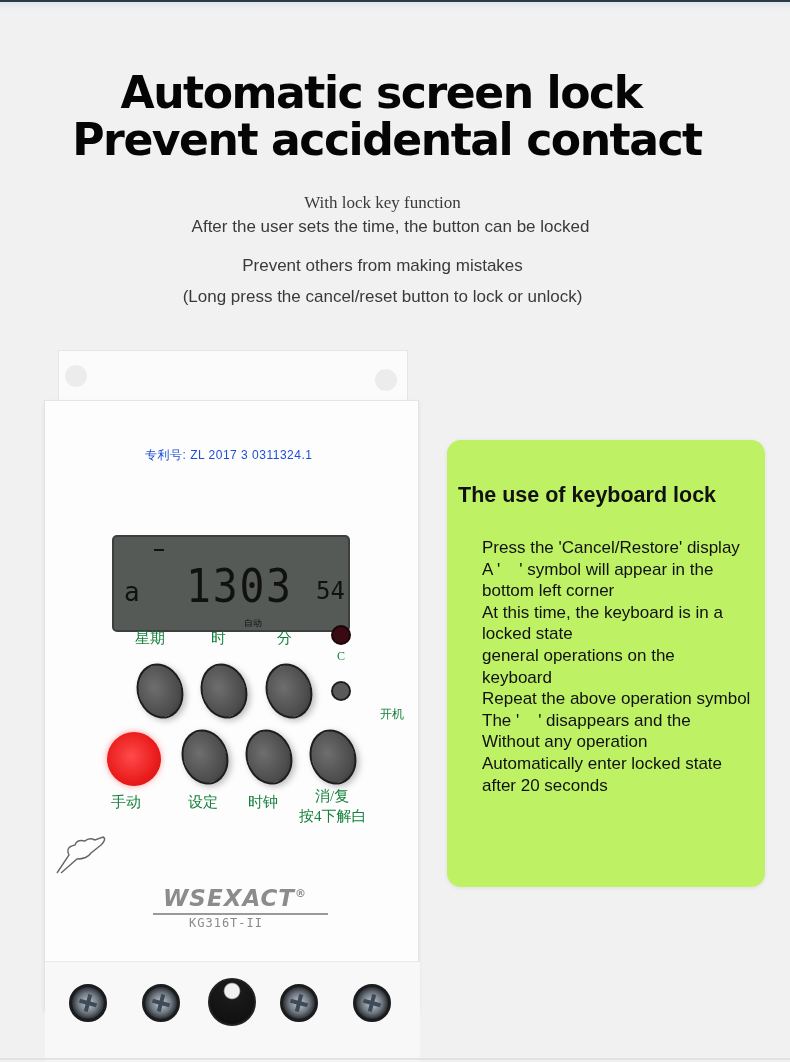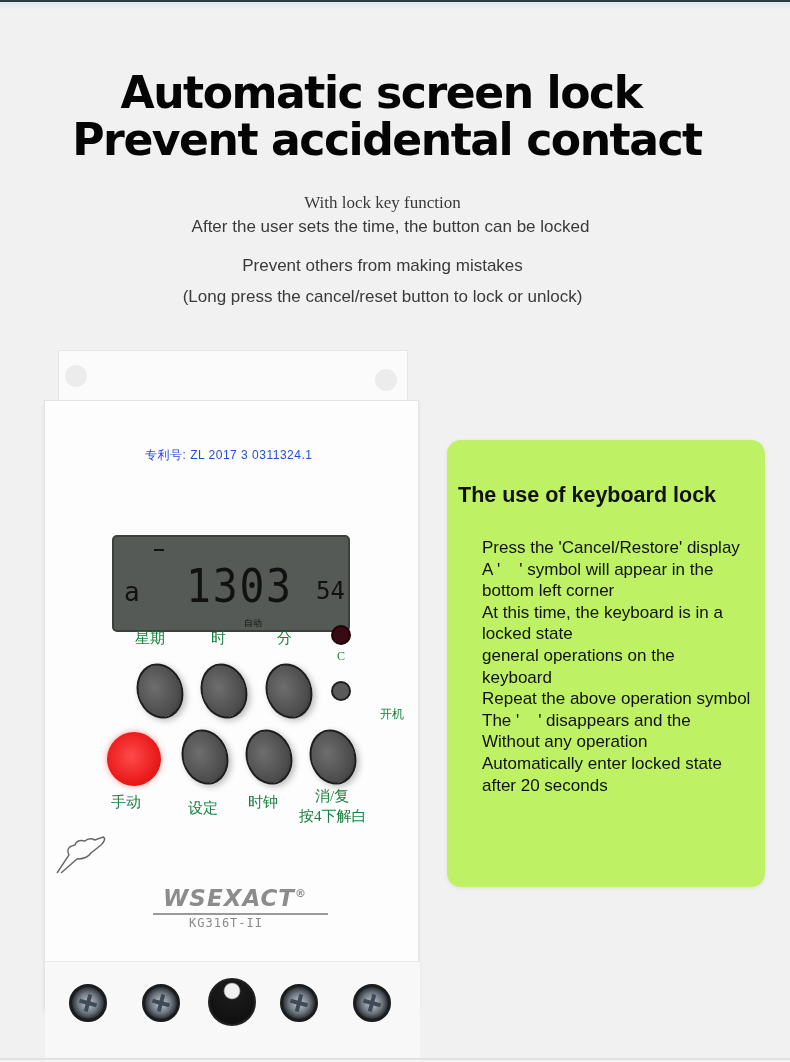--- a/index.html
+++ b/index.html
@@ -196,21 +196,21 @@
     <div class="btn-oval" style="left:137px; top:328px;"></div>
     <div class="btn-oval" style="left:201px; top:328px;"></div>
     <div class="btn-oval" style="left:265px; top:328px;"></div>
 
     <div class="hand-icon">
       <svg width="52" height="42" viewBox="0 0 52 42">
         <path d="M2 40 L14 22 Q10 14 20 12 Q22 6 30 8 Q34 4 40 7 L48 4 Q52 6 46 12 L36 20 Q32 26 22 26 L6 40" fill="none" stroke="#666" stroke-width="1.4"></path>
       </svg>
     </div>
     <div class="btn-label" style="left:66px; top:392px;">手动</div>
-    <div class="btn-label" style="left:143px; top:392px;margin-top:6px;">设定</div>
+    <div class="btn-label" style="left:143px; top:392px;">设定</div>
     <div class="btn-label" style="left:203px; top:392px;">时钟</div>
     <div class="btn-label" style="left:270px; top:386px;">消/复</div>
     <div class="btn-label" style="left:254px; top:406px;">按4下解白</div>
 
     <div class="brand"><span>WSEXACT</span><sup style="font-size:11px;">®</sup></div>
     <div class="brand-line"></div>
     <div class="model">KG316T-II</div>
 
     <div class="terminal-strip">
       <div class="screw" style="left:24px; top:22px;">

